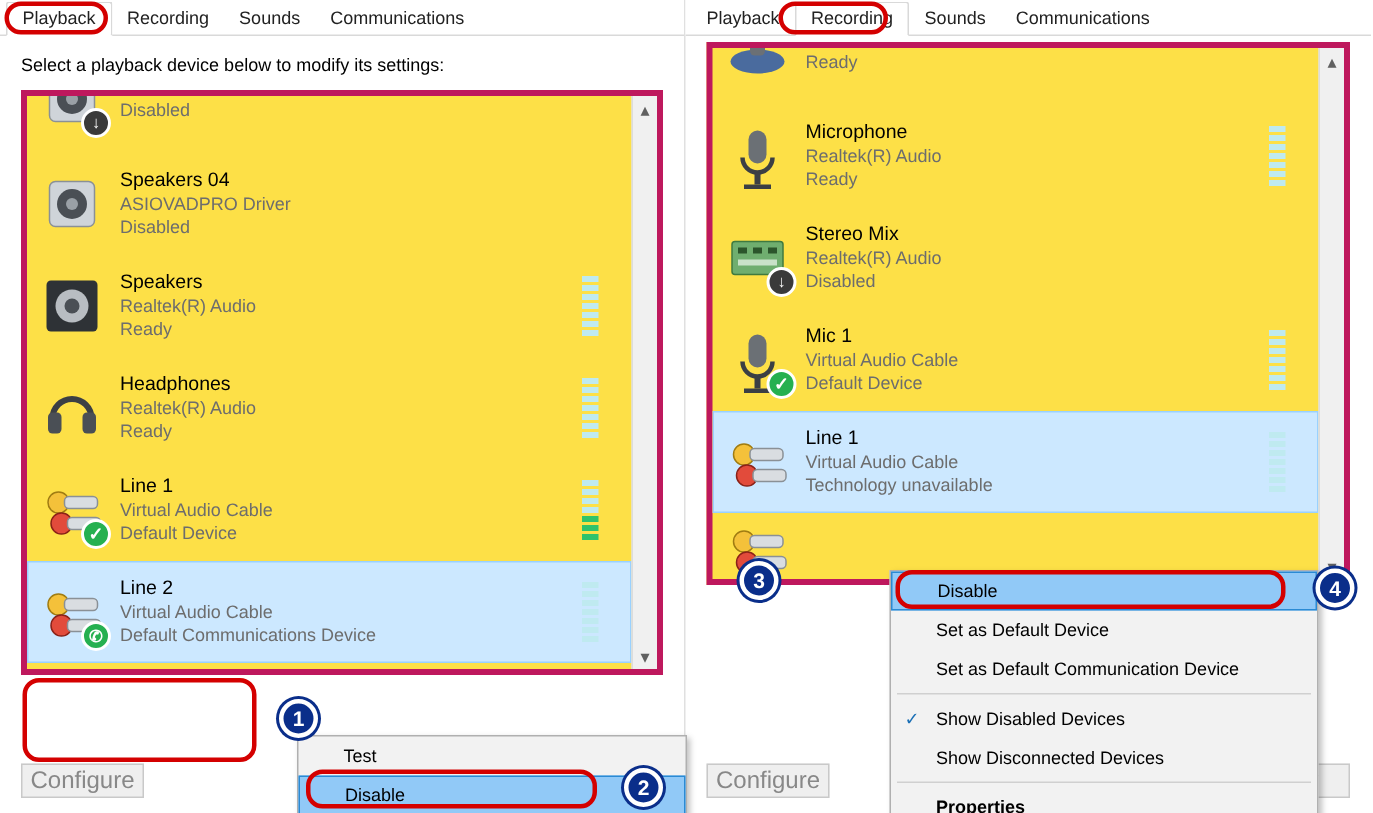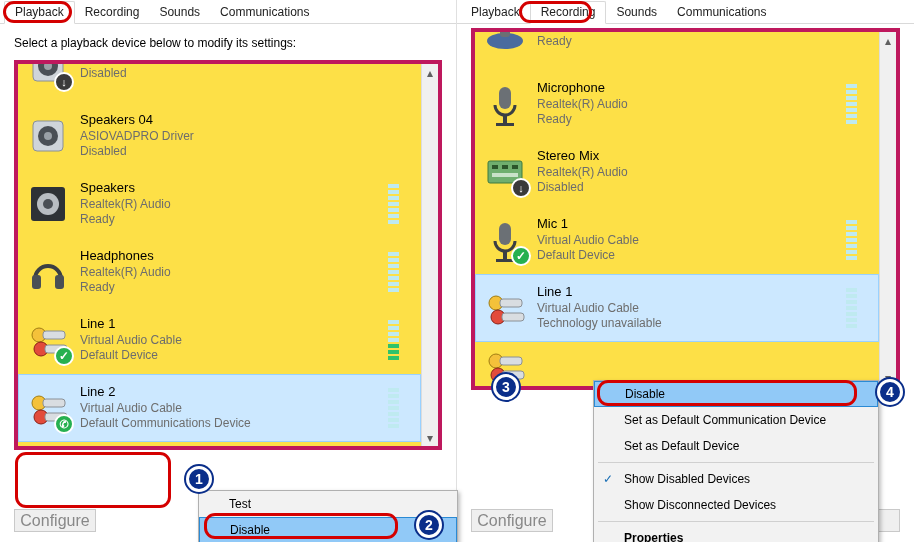--- a/index.html
+++ b/index.html
@@ -389,22 +389,22 @@
     <div class="botbar">
       <div class="btn disabled">Configure</div>
       <div class="spacer"></div>
       <div class="btn default">OK</div>
       <div class="btn">Cancel</div>
       <div class="btn disabled">Apply</div>
     </div>
 
     <div class="menu" style="left:136px; top:380px; width:286px;">
       <div class="mi hl">Disable</div>
+      <div class="mi">Set as Default Device</div>
       <div class="mi">Set as Default Communication Device</div>
-      <div class="mi">Set as Default Device</div>
       <div class="msep"></div>
       <div class="mi">
           <span class="chk">✓</span>
           <span>Show Disabled Devices</span>
         </div>
       <div class="mi">Show Disconnected Devices</div>
       <div class="msep"></div>
       <div class="mi bold">Properties</div>
     </div>
     <div class="ring" style="left:140px; top:380px; width:260px; height:26px;"></div>

